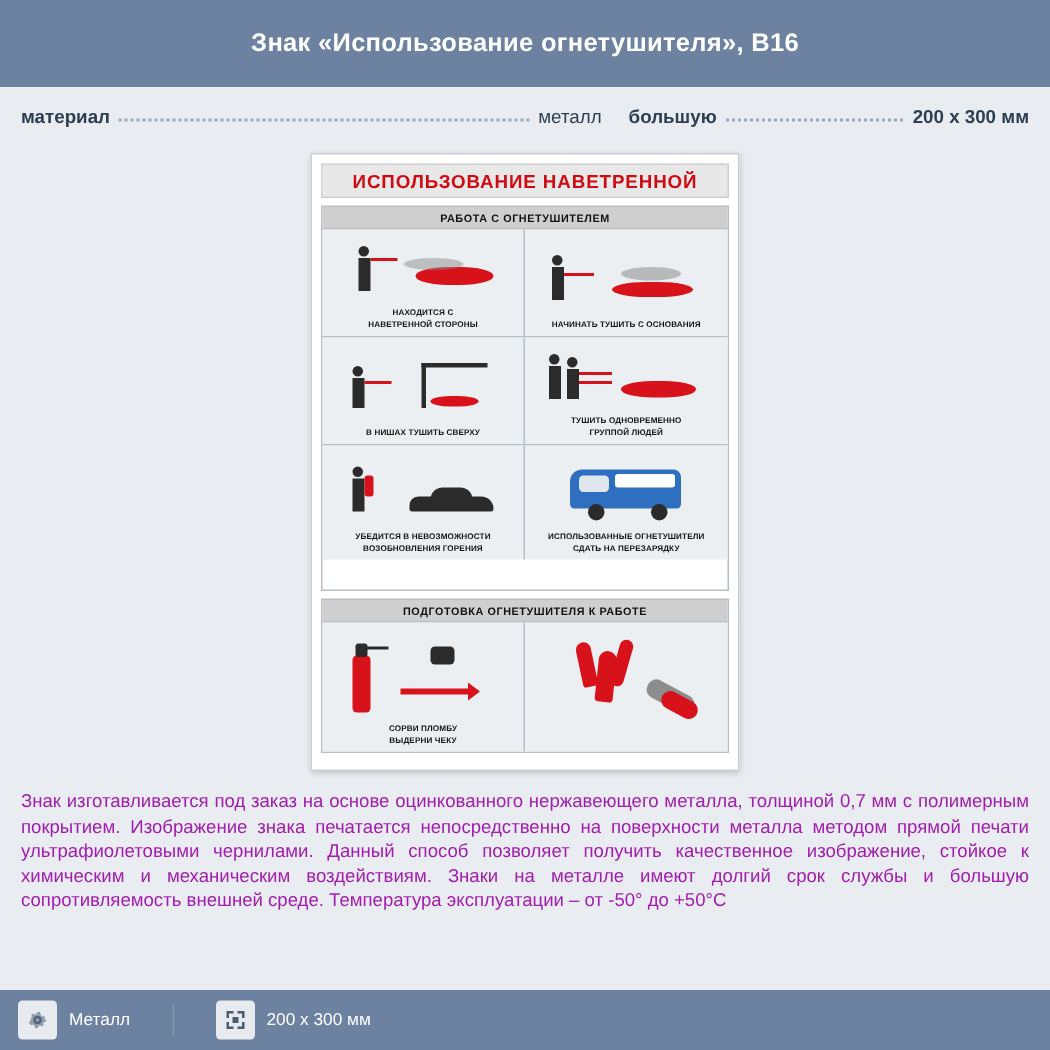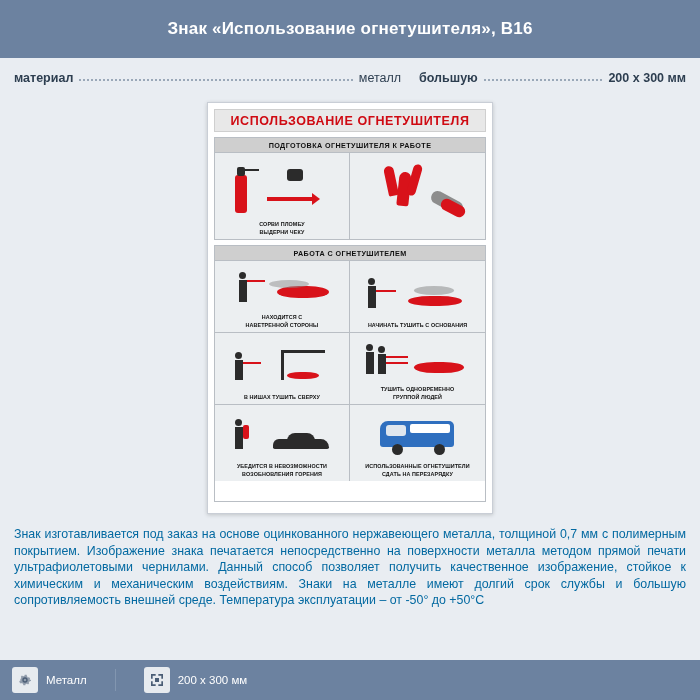--- a/index.html
+++ b/index.html
@@ -132,21 +132,21 @@
     border-bottom:6px solid transparent;
   }
 
   
   .desc{
     flex:1 1 auto;
     padding:12px 14px 4px 14px;
     font-size:12.4px;
     line-height:1.33;
     text-align:justify;
-    color:#0369a1;
+    color:#a21caf;
   }
 
   
   .footer{
     height:40px;flex:0 0 auto;
     background:#6c82a0;
     display:flex;align-items:center;
     padding:0 12px;
     gap:10px;
     color:#ffffff;
@@ -180,21 +180,101 @@
     <div class="meta-group second">
       <span class="meta-label">большую</span>
       <span class="dots"></span>
       <span class="meta-val bold">200 х 300 мм</span>
     </div>
   </div>
 
   <div class="poster-area">
     <div class="poster">
 
-      <div class="poster-title">ИСПОЛЬЗОВАНИЕ ОГНЕТУШИТЕЛЯ</div>
+      <div class="poster-title">ИСПОЛЬЗОВАНИЕ НАВЕТРЕННОЙ</div>
+
+      <div class="block" style="flex:1 1 auto;">
+        <div class="block-head">РАБОТА С ОГНЕТУШИТЕЛЕМ</div>
+        <div class="cells">
+
+          <div class="cell" style="height:72px;">
+            <div class="art" style="height:50px;">
+              <span class="dark" style="left:22px;top:8px;width:7px;height:7px;border-radius:50%;"></span>
+              <span class="dark" style="left:22px;top:16px;width:8px;height:22px;"></span>
+              <span class="red" style="left:30px;top:16px;width:18px;height:2px;"></span>
+              <span class="red" style="left:60px;top:22px;width:52px;height:12px;border-radius:50%/60%;"></span>
+              <span class="grey" style="left:52px;top:16px;width:40px;height:8px;border-radius:50%;opacity:.5;"></span>
+            </div>
+            <div class="cap" style="white-space:pre-line;">НАХОДИТСЯ С
+НАВЕТРЕННОЙ СТОРОНЫ</div>
+          </div>
+
+          <div class="cell" style="height:72px;">
+            <div class="art" style="height:50px;">
+              <span class="dark" style="left:16px;top:8px;width:7px;height:7px;border-radius:50%;"></span>
+              <span class="dark" style="left:16px;top:16px;width:8px;height:22px;"></span>
+              <span class="red" style="left:24px;top:20px;width:20px;height:2px;"></span>
+              <span class="red" style="left:56px;top:26px;width:54px;height:10px;border-radius:50%/60%;"></span>
+              <span class="grey" style="left:62px;top:16px;width:40px;height:9px;border-radius:50%;opacity:.55;"></span>
+            </div>
+            <div class="cap">НАЧИНАТЬ ТУШИТЬ С ОСНОВАНИЯ</div>
+          </div>
+
+          <div class="cell" style="height:72px;">
+            <div class="art" style="height:50px;">
+              <span class="dark" style="left:18px;top:10px;width:7px;height:7px;border-radius:50%;"></span>
+              <span class="dark" style="left:18px;top:18px;width:8px;height:20px;"></span>
+              <span class="red" style="left:26px;top:20px;width:18px;height:2px;"></span>
+              <span class="dark" style="left:64px;top:8px;width:44px;height:3px;"></span>
+              <span class="dark" style="left:64px;top:8px;width:3px;height:30px;"></span>
+              <span class="red" style="left:70px;top:30px;width:32px;height:7px;border-radius:50%/60%;"></span>
+            </div>
+            <div class="cap">В НИШАХ ТУШИТЬ СВЕРХУ</div>
+          </div>
+
+          <div class="cell" style="height:72px;">
+            <div class="art" style="height:50px;">
+              <span class="dark" style="left:14px;top:8px;width:7px;height:7px;border-radius:50%;"></span>
+              <span class="dark" style="left:14px;top:16px;width:8px;height:22px;"></span>
+              <span class="dark" style="left:26px;top:10px;width:7px;height:7px;border-radius:50%;"></span>
+              <span class="dark" style="left:26px;top:18px;width:8px;height:20px;"></span>
+              <span class="red" style="left:34px;top:20px;width:22px;height:2px;"></span>
+              <span class="red" style="left:34px;top:26px;width:22px;height:2px;"></span>
+              <span class="red" style="left:62px;top:26px;width:50px;height:11px;border-radius:50%/60%;"></span>
+            </div>
+            <div class="cap" style="white-space:pre-line;">ТУШИТЬ ОДНОВРЕМЕННО
+ГРУППОЙ ЛЮДЕЙ</div>
+          </div>
+
+          <div class="cell last-row" style="height:76px;">
+            <div class="art" style="height:50px;">
+              <span class="dark" style="left:18px;top:8px;width:7px;height:7px;border-radius:50%;"></span>
+              <span class="dark" style="left:18px;top:16px;width:8px;height:22px;"></span>
+              <span class="red" style="left:26px;top:14px;width:6px;height:14px;border-radius:2px;"></span>
+              <span class="dark" style="left:56px;top:28px;width:56px;height:10px;border-radius:10px 14px 3px 3px;"></span>
+              <span class="dark" style="left:70px;top:22px;width:28px;height:8px;border-radius:8px 8px 0 0;"></span>
+            </div>
+            <div class="cap" style="white-space:pre-line;">УБЕДИТСЯ В НЕВОЗМОЖНОСТИ
+ВОЗОБНОВЛЕНИЯ ГОРЕНИЯ</div>
+          </div>
+
+          <div class="cell last-row" style="height:76px;">
+            <div class="art" style="height:50px;">
+              <span style="position:absolute;left:28px;top:10px;width:74px;height:26px;background:#2f6fbf;border-radius:8px 5px 3px 3px;"></span>
+              <span style="position:absolute;left:34px;top:14px;width:20px;height:11px;background:#dfe6ee;border-radius:3px;"></span>
+              <span style="position:absolute;left:58px;top:13px;width:40px;height:9px;background:#ffffff;border-radius:2px;"></span>
+              <span class="dark" style="left:40px;top:33px;width:11px;height:11px;border-radius:50%;"></span>
+              <span class="dark" style="left:82px;top:33px;width:11px;height:11px;border-radius:50%;"></span>
+            </div>
+            <div class="cap" style="white-space:pre-line;">ИСПОЛЬЗОВАННЫЕ ОГНЕТУШИТЕЛИ
+СДАТЬ НА ПЕРЕЗАРЯДКУ</div>
+          </div>
+
+        </div>
+      </div>
 
       <div class="block">
         <div class="block-head">ПОДГОТОВКА ОГНЕТУШИТЕЛЯ К РАБОТЕ</div>
         <div class="cells">
           <div class="cell last-row" style="height:86px;">
             <div class="art">
               <span class="ext-body" style="left:18px;top:14px;width:12px;height:38px;"></span>
               <span class="dark" style="left:20px;top:6px;width:8px;height:9px;border-radius:2px;"></span>
               <span class="dark" style="left:26px;top:8px;width:16px;height:2px;"></span>
               <span class="dark" style="left:70px;top:8px;width:16px;height:12px;border-radius:3px;"></span>
@@ -209,100 +289,20 @@
               <span class="red" style="left:46px;top:10px;width:12px;height:34px;border-radius:8px 8px 3px 3px;transform:rotate(6deg);"></span>
               <span class="red" style="left:58px;top:2px;width:9px;height:32px;border-radius:6px;transform:rotate(16deg);"></span>
               <span class="grey" style="left:78px;top:34px;width:34px;height:13px;border-radius:6px;transform:rotate(28deg);"></span>
               <span class="red" style="left:88px;top:40px;width:26px;height:12px;border-radius:6px;transform:rotate(28deg);"></span>
             </div>
             <div class="cap"></div>
           </div>
         </div>
       </div>
 
-      <div class="block" style="flex:1 1 auto;">
-        <div class="block-head">РАБОТА С ОГНЕТУШИТЕЛЕМ</div>
-        <div class="cells">
-
-          <div class="cell" style="height:72px;">
-            <div class="art" style="height:50px;">
-              <span class="dark" style="left:22px;top:8px;width:7px;height:7px;border-radius:50%;"></span>
-              <span class="dark" style="left:22px;top:16px;width:8px;height:22px;"></span>
-              <span class="red" style="left:30px;top:16px;width:18px;height:2px;"></span>
-              <span class="red" style="left:60px;top:22px;width:52px;height:12px;border-radius:50%/60%;"></span>
-              <span class="grey" style="left:52px;top:16px;width:40px;height:8px;border-radius:50%;opacity:.5;"></span>
-            </div>
-            <div class="cap" style="white-space:pre-line;">НАХОДИТСЯ С
-НАВЕТРЕННОЙ СТОРОНЫ</div>
-          </div>
-
-          <div class="cell" style="height:72px;">
-            <div class="art" style="height:50px;">
-              <span class="dark" style="left:16px;top:8px;width:7px;height:7px;border-radius:50%;"></span>
-              <span class="dark" style="left:16px;top:16px;width:8px;height:22px;"></span>
-              <span class="red" style="left:24px;top:20px;width:20px;height:2px;"></span>
-              <span class="red" style="left:56px;top:26px;width:54px;height:10px;border-radius:50%/60%;"></span>
-              <span class="grey" style="left:62px;top:16px;width:40px;height:9px;border-radius:50%;opacity:.55;"></span>
-            </div>
-            <div class="cap">НАЧИНАТЬ ТУШИТЬ С ОСНОВАНИЯ</div>
-          </div>
-
-          <div class="cell" style="height:72px;">
-            <div class="art" style="height:50px;">
-              <span class="dark" style="left:18px;top:10px;width:7px;height:7px;border-radius:50%;"></span>
-              <span class="dark" style="left:18px;top:18px;width:8px;height:20px;"></span>
-              <span class="red" style="left:26px;top:20px;width:18px;height:2px;"></span>
-              <span class="dark" style="left:64px;top:8px;width:44px;height:3px;"></span>
-              <span class="dark" style="left:64px;top:8px;width:3px;height:30px;"></span>
-              <span class="red" style="left:70px;top:30px;width:32px;height:7px;border-radius:50%/60%;"></span>
-            </div>
-            <div class="cap">В НИШАХ ТУШИТЬ СВЕРХУ</div>
-          </div>
-
-          <div class="cell" style="height:72px;">
-            <div class="art" style="height:50px;">
-              <span class="dark" style="left:14px;top:8px;width:7px;height:7px;border-radius:50%;"></span>
-              <span class="dark" style="left:14px;top:16px;width:8px;height:22px;"></span>
-              <span class="dark" style="left:26px;top:10px;width:7px;height:7px;border-radius:50%;"></span>
-              <span class="dark" style="left:26px;top:18px;width:8px;height:20px;"></span>
-              <span class="red" style="left:34px;top:20px;width:22px;height:2px;"></span>
-              <span class="red" style="left:34px;top:26px;width:22px;height:2px;"></span>
-              <span class="red" style="left:62px;top:26px;width:50px;height:11px;border-radius:50%/60%;"></span>
-            </div>
-            <div class="cap" style="white-space:pre-line;">ТУШИТЬ ОДНОВРЕМЕННО
-ГРУППОЙ ЛЮДЕЙ</div>
-          </div>
-
-          <div class="cell last-row" style="height:76px;">
-            <div class="art" style="height:50px;">
-              <span class="dark" style="left:18px;top:8px;width:7px;height:7px;border-radius:50%;"></span>
-              <span class="dark" style="left:18px;top:16px;width:8px;height:22px;"></span>
-              <span class="red" style="left:26px;top:14px;width:6px;height:14px;border-radius:2px;"></span>
-              <span class="dark" style="left:56px;top:28px;width:56px;height:10px;border-radius:10px 14px 3px 3px;"></span>
-              <span class="dark" style="left:70px;top:22px;width:28px;height:8px;border-radius:8px 8px 0 0;"></span>
-            </div>
-            <div class="cap" style="white-space:pre-line;">УБЕДИТСЯ В НЕВОЗМОЖНОСТИ
-ВОЗОБНОВЛЕНИЯ ГОРЕНИЯ</div>
-          </div>
-
-          <div class="cell last-row" style="height:76px;">
-            <div class="art" style="height:50px;">
-              <span style="position:absolute;left:28px;top:10px;width:74px;height:26px;background:#2f6fbf;border-radius:8px 5px 3px 3px;"></span>
-              <span style="position:absolute;left:34px;top:14px;width:20px;height:11px;background:#dfe6ee;border-radius:3px;"></span>
-              <span style="position:absolute;left:58px;top:13px;width:40px;height:9px;background:#ffffff;border-radius:2px;"></span>
-              <span class="dark" style="left:40px;top:33px;width:11px;height:11px;border-radius:50%;"></span>
-              <span class="dark" style="left:82px;top:33px;width:11px;height:11px;border-radius:50%;"></span>
-            </div>
-            <div class="cap" style="white-space:pre-line;">ИСПОЛЬЗОВАННЫЕ ОГНЕТУШИТЕЛИ
-СДАТЬ НА ПЕРЕЗАРЯДКУ</div>
-          </div>
-
-        </div>
-      </div>
-
     </div>
   </div>
 
   <div class="desc">Знак изготавливается под заказ на основе оцинкованного нержавеющего металла, толщиной 0,7 мм с полимерным покрытием. Изображение знака печатается непосредственно на поверхности металла методом прямой печати ультрафиолетовыми чернилами. Данный способ позволяет получить качественное изображение, стойкое к химическим и механическим воздействиям. Знаки на металле имеют долгий срок службы и большую сопротивляемость внешней среде. Температура эксплуатации – от -50° до +50°С</div>
 
   <div class="footer">
     <div class="fitem">
       <span class="fbtn">
         <svg width="16" height="16" viewBox="0 0 24 24" fill="#4a5d75">
             <path d="M12 8a4 4 0 100 8 4 4 0 000-8zm0 6a2 2 0 110-4 2 2 0 010 4z"></path>

